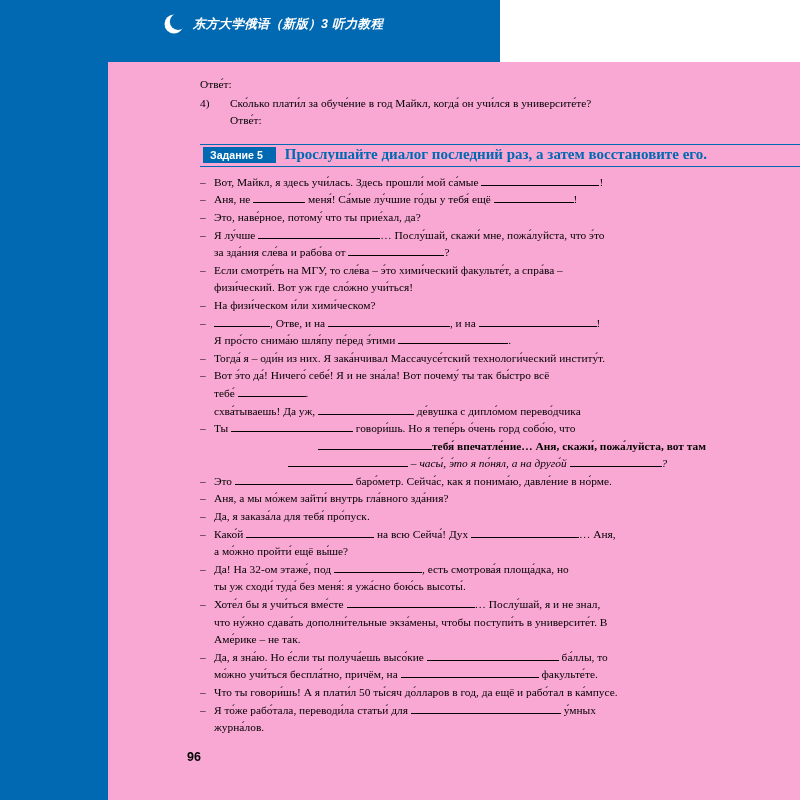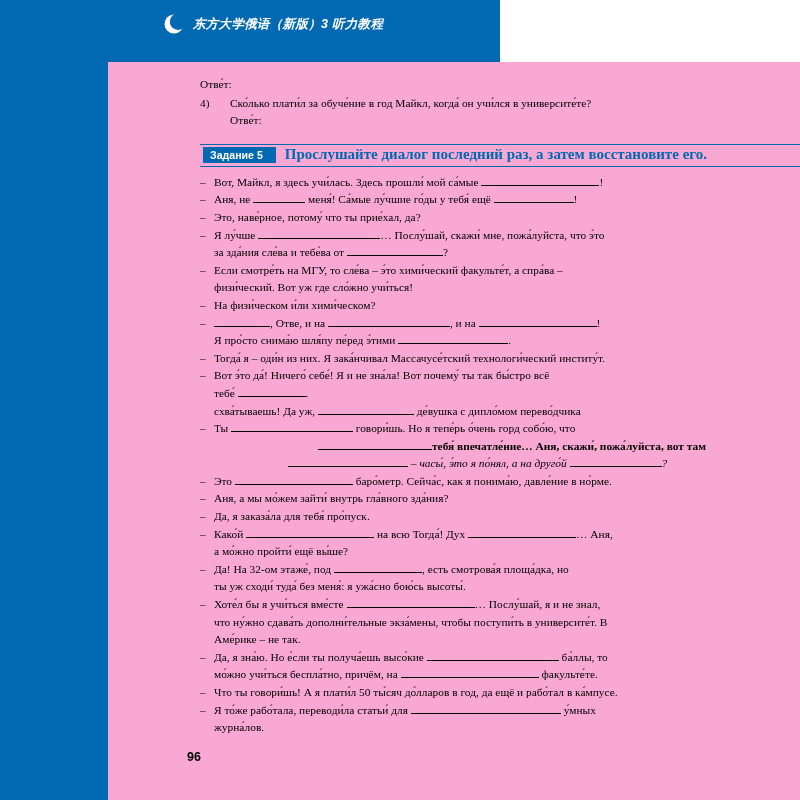--- a/index.html
+++ b/index.html
@@ -198,21 +198,21 @@
       <span class="dash">–</span>
       <span>Это, наве́рное, потому́ что ты прие́хал, да?</span>
     </div>
 
     <div class="dlg">
       <span class="dash">–</span>
       <span>Я лу́чше </span><span class="blank" style="width:122px"></span><span>… Послу́шай, скажи́ мне, пожа́луйста, что э́то</span>
     </div>
 
     <div class="cont">
-      <span>за зда́ния сле́ва и тебе́ва от </span><span class="blank" style="width:96px"></span><span>?</span>
+      <span>за зда́ния сле́ва и рабо́ва от </span><span class="blank" style="width:96px"></span><span>?</span>
     </div>
 
     <div class="dlg">
       <span class="dash">–</span>
       <span>Если смотре́ть на МГУ, то сле́ва – э́то хими́ческий факульте́т, а спра́ва –</span>
     </div>
     <div class="cont">
       <span>физи́ческий. Вот уж где сло́жно учи́ться!</span>
     </div>
 
@@ -271,21 +271,21 @@
       <span>Аня, а мы мо́жем зайти́ внутрь гла́вного зда́ния?</span>
     </div>
 
     <div class="dlg">
       <span class="dash">–</span>
       <span>Да, я заказа́ла для тебя́ про́пуск.</span>
     </div>
 
     <div class="dlg">
       <span class="dash">–</span>
-      <span>Како́й </span><span class="blank" style="width:128px"></span><span> на всю Тогда́! Дух </span><span class="blank" style="width:108px"></span><span>… Аня,</span>
+      <span>Како́й </span><span class="blank" style="width:128px"></span><span> на всю Сейча́! Дух </span><span class="blank" style="width:108px"></span><span>… Аня,</span>
     </div>
 
     <div class="cont">
       <span>а мо́жно пройти́ ещё вы́ше?</span>
     </div>
 
     <div class="dlg">
       <span class="dash">–</span>
       <span>Да! На 32-ом этаже́, под </span><span class="blank" style="width:88px"></span><span>, есть смотрова́я площа́дка, но</span>
     </div>

